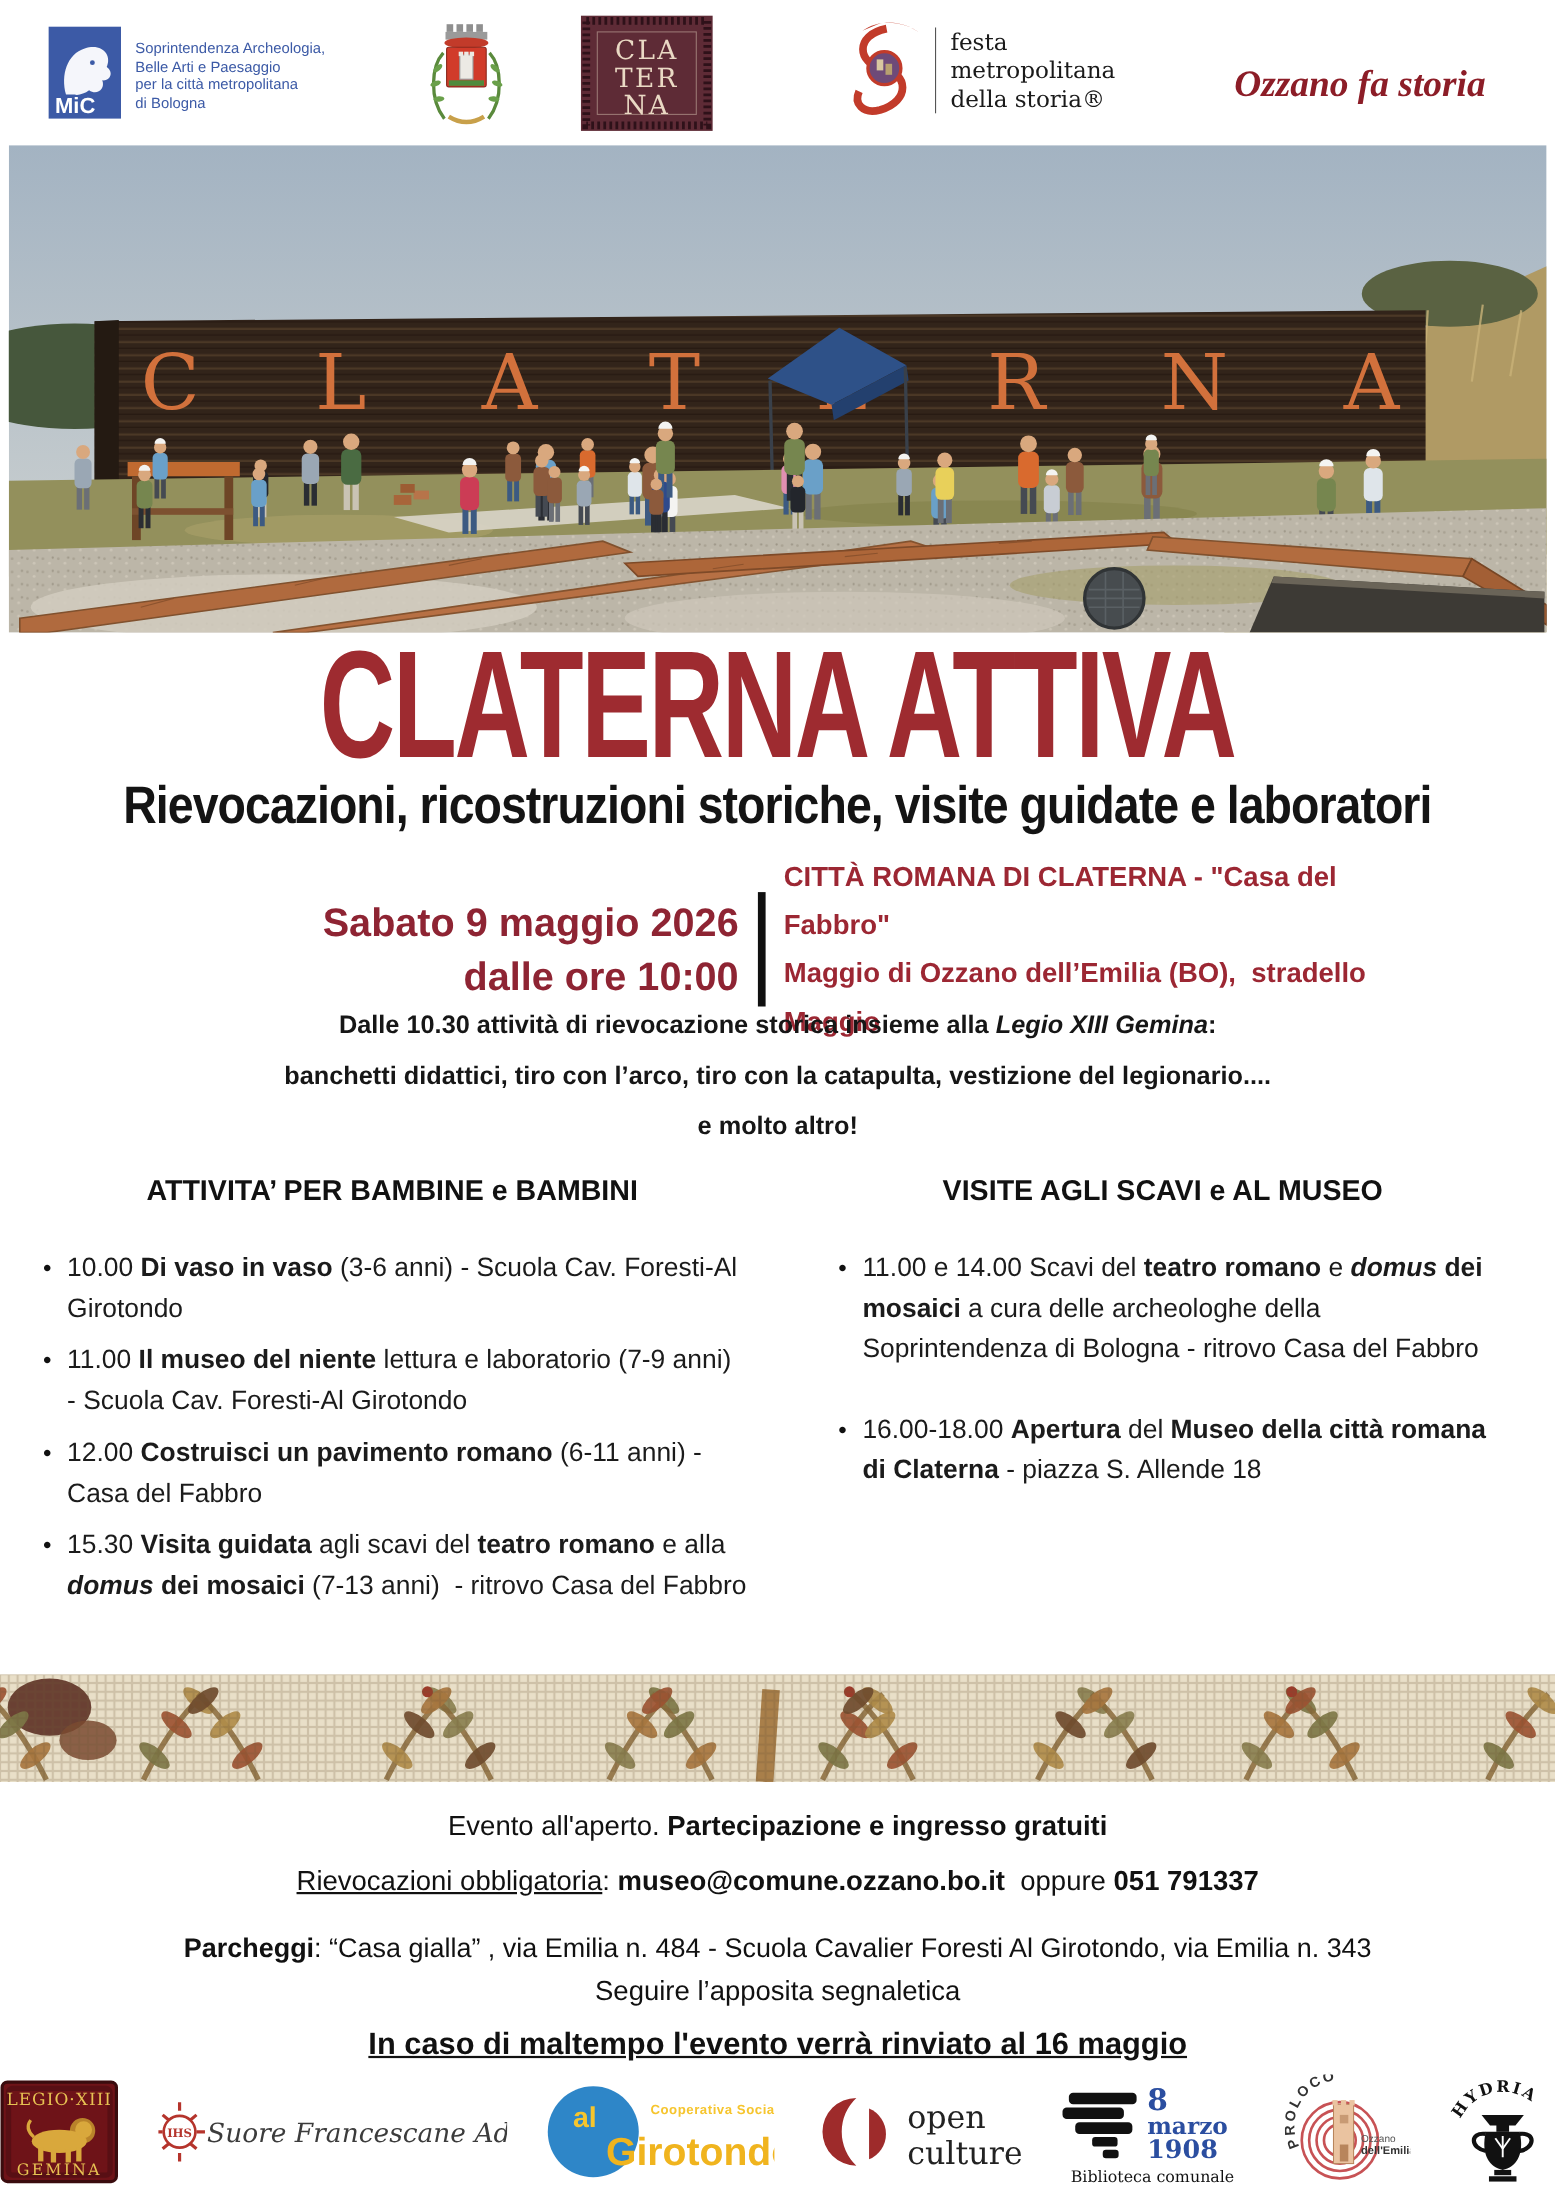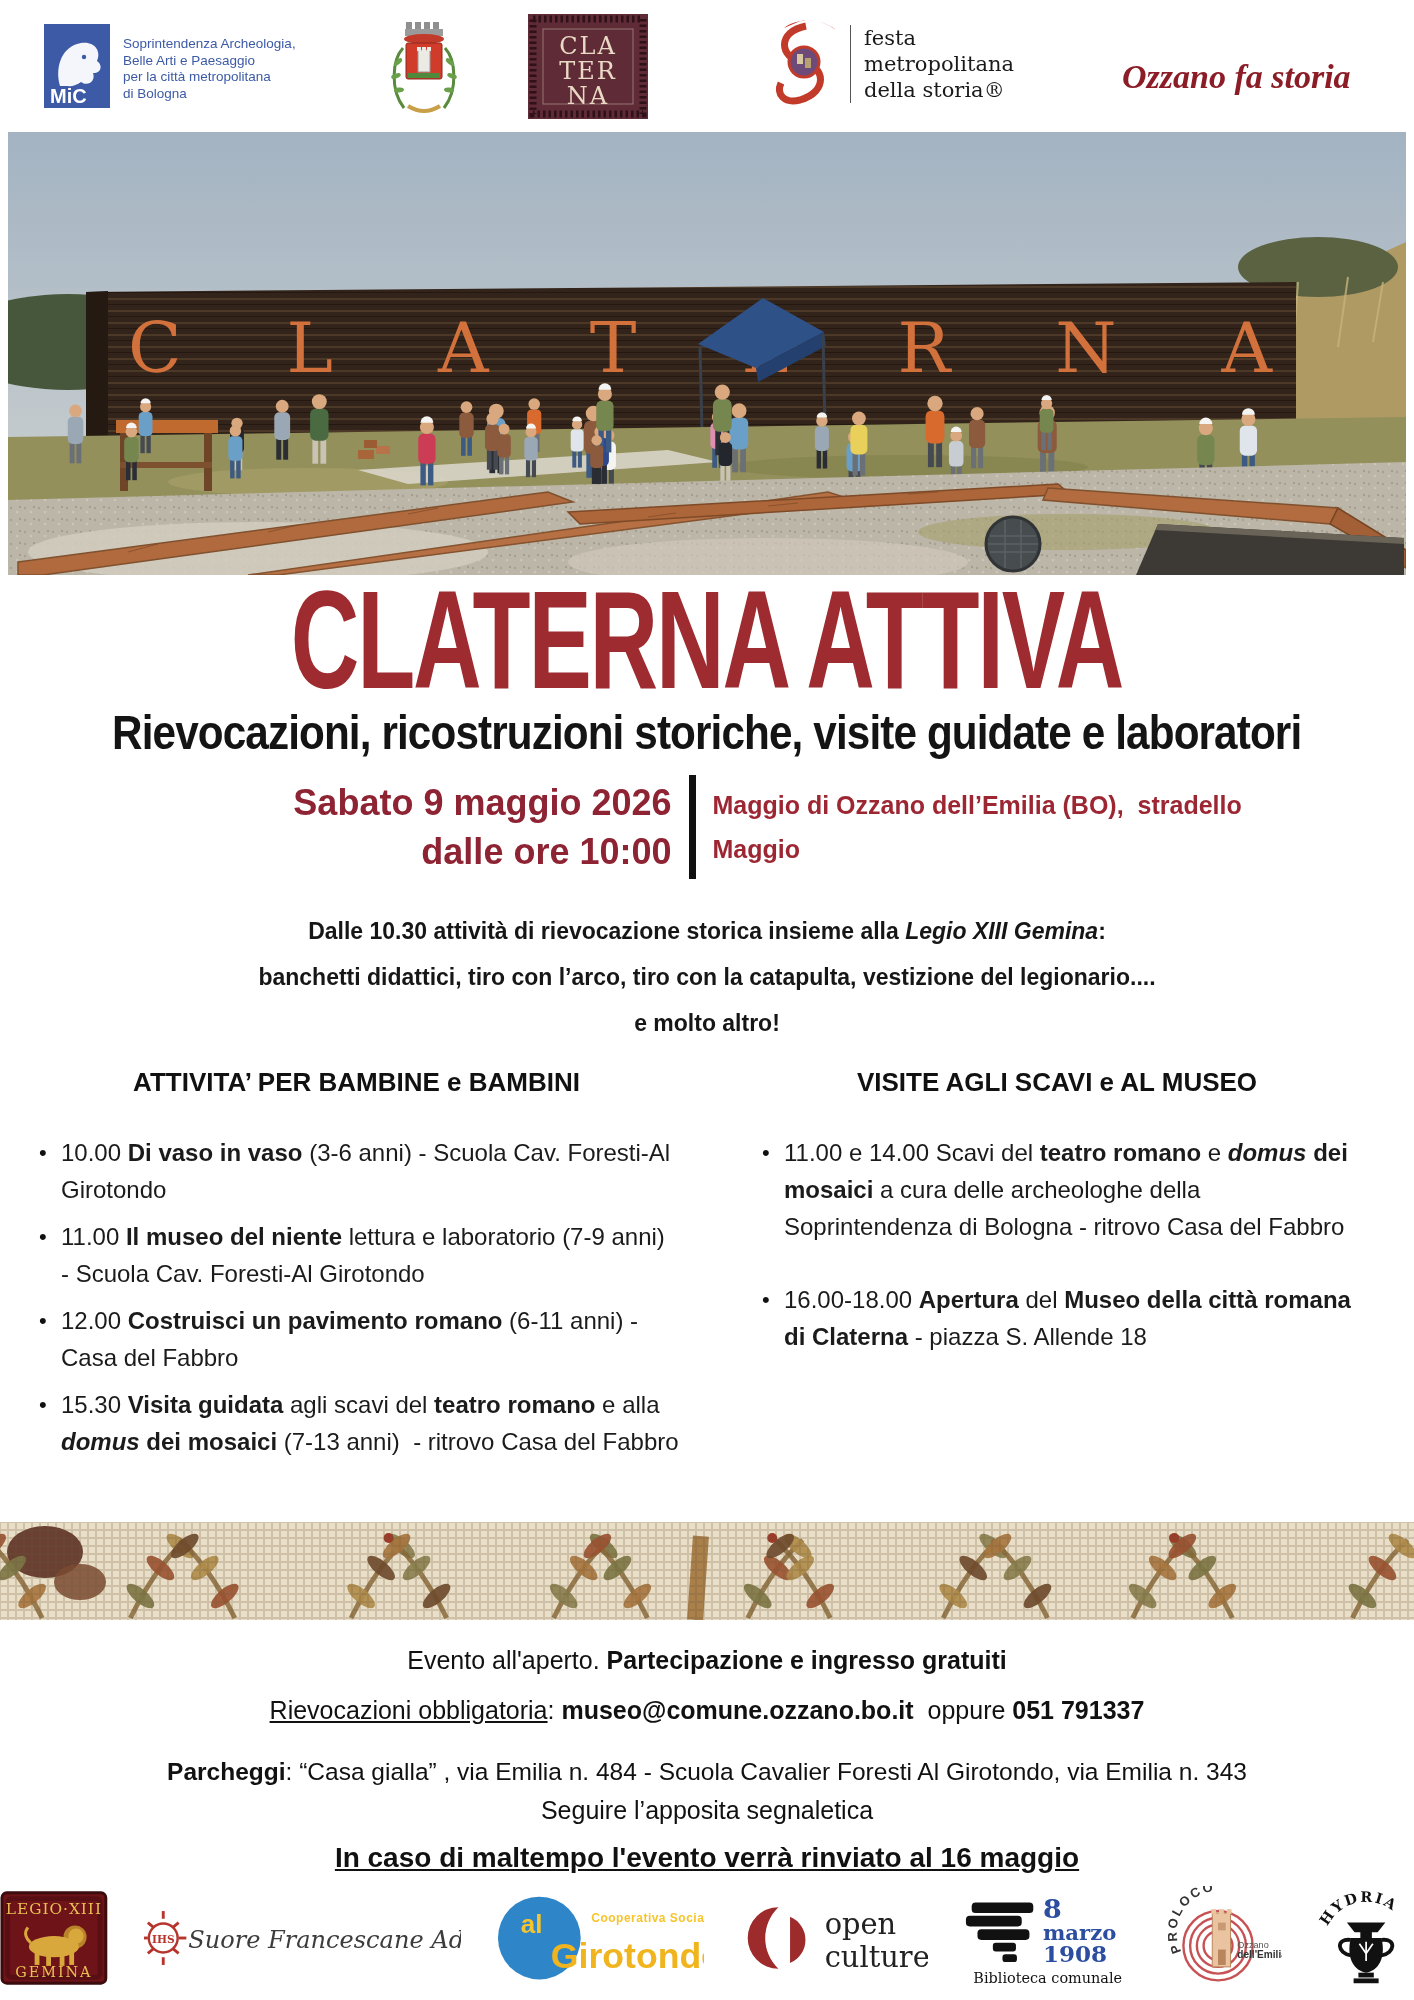--- a/index.html
+++ b/index.html
@@ -459,20 +459,21 @@
     </div>
   </div>
 
   <div id="whenwhere">
     <div class="when">
       <div>Sabato 9 maggio 2026</div>
       <div>dalle ore 10:00</div>
     </div>
     <div class="vbar"></div>
     <div class="where">
+      <div>CITTÀ ROMANA DI CLATERNA - "Casa del Fabbro"</div>
       <div>Maggio di Ozzano dell’Emilia (BO), &nbsp;stradello Maggio</div>
     </div>
   </div>
 
   <div id="intro">
     <div><span style="font-weight: 700;">Dalle 10.30 attività di rievocazione storica insieme alla </span><span style="font-weight: 700; font-style: italic;">Legio XIII Gemina</span><span style="font-weight: 700;">:</span></div>
     <div><span style="font-weight: 700;">banchetti didattici, tiro con l’arco, tiro con la catapulta, vestizione del legionario....</span></div>
     <div><span style="font-weight: 700;">e molto altro!</span></div>
   </div>
 

